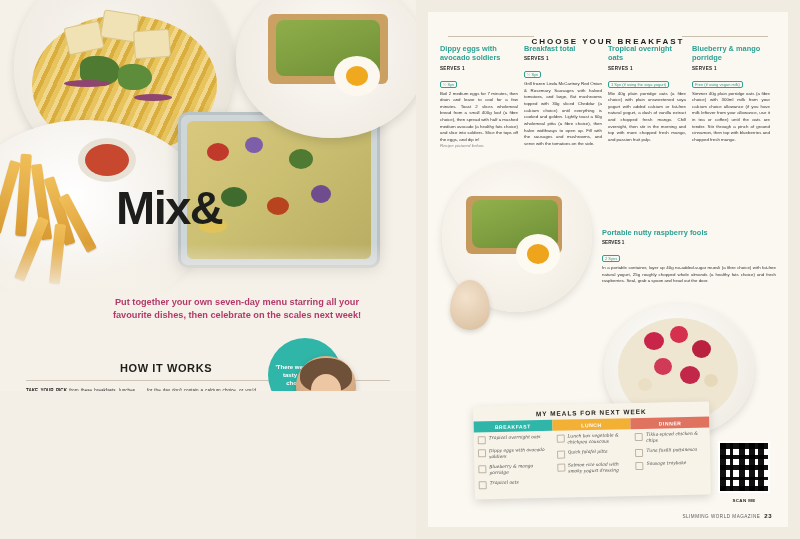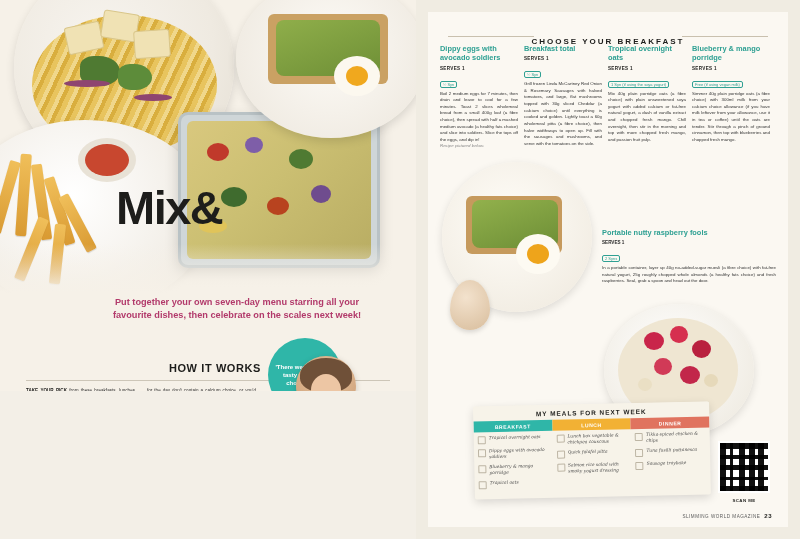--- a/index.html
+++ b/index.html
@@ -51,21 +51,21 @@
 
   .photo-fade{position:absolute;left:0;top:244px;width:416px;height:60px;
               background:linear-gradient(180deg,rgba(246,241,232,0) 0%,#f6f1e8 82%);}
 
   .title-block{position:absolute;left:116px;top:186px;width:240px;}
   .mix-line{font-weight:bold;font-size:47px;line-height:.92;letter-spacing:-1.5px;color:#1d1d1b;}
   .mealplan{font-size:25px;letter-spacing:1px;color:#2b2b2b;margin-top:2px;}
   .standfirst{position:absolute;left:112px;top:296px;width:250px;text-align:center;
               color:#b23a6b;font-size:9.2px;line-height:1.45;font-weight:bold;}
 
-  .hiw-title{position:absolute;left:120px;top:362px;width:190px;text-align:center;
+  .hiw-title{position:absolute;left:120px;top:362px;width:190px;text-align:left;
              font-size:11px;font-weight:bold;letter-spacing:.6px;color:#1d1d1b;}
   .hiw-rule{position:absolute;left:26px;top:380px;width:364px;height:1px;background:#cdc6b8;}
 
   .cols{position:absolute;left:26px;top:388px;width:230px;display:flex;gap:12px;}
   .col{width:109px;font-size:4.6px;line-height:1.5;color:#333;text-align:justify;}
   .col b{color:#1d1d1b;}
   .col p{margin:0 0 5px 0;}
 
   .bubble{position:absolute;left:268px;top:338px;width:74px;height:74px;border-radius:50%;
           background:#2fb6a8;color:#fff;display:flex;align-items:center;justify-content:center;

